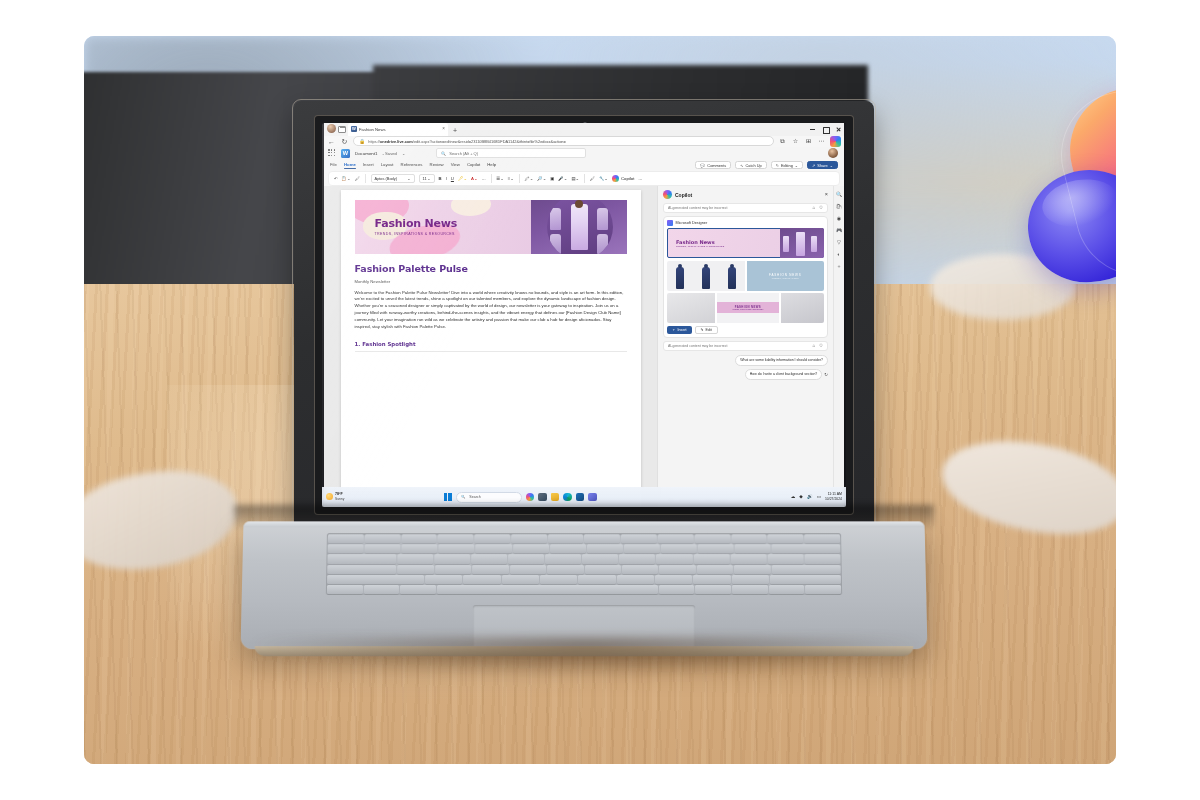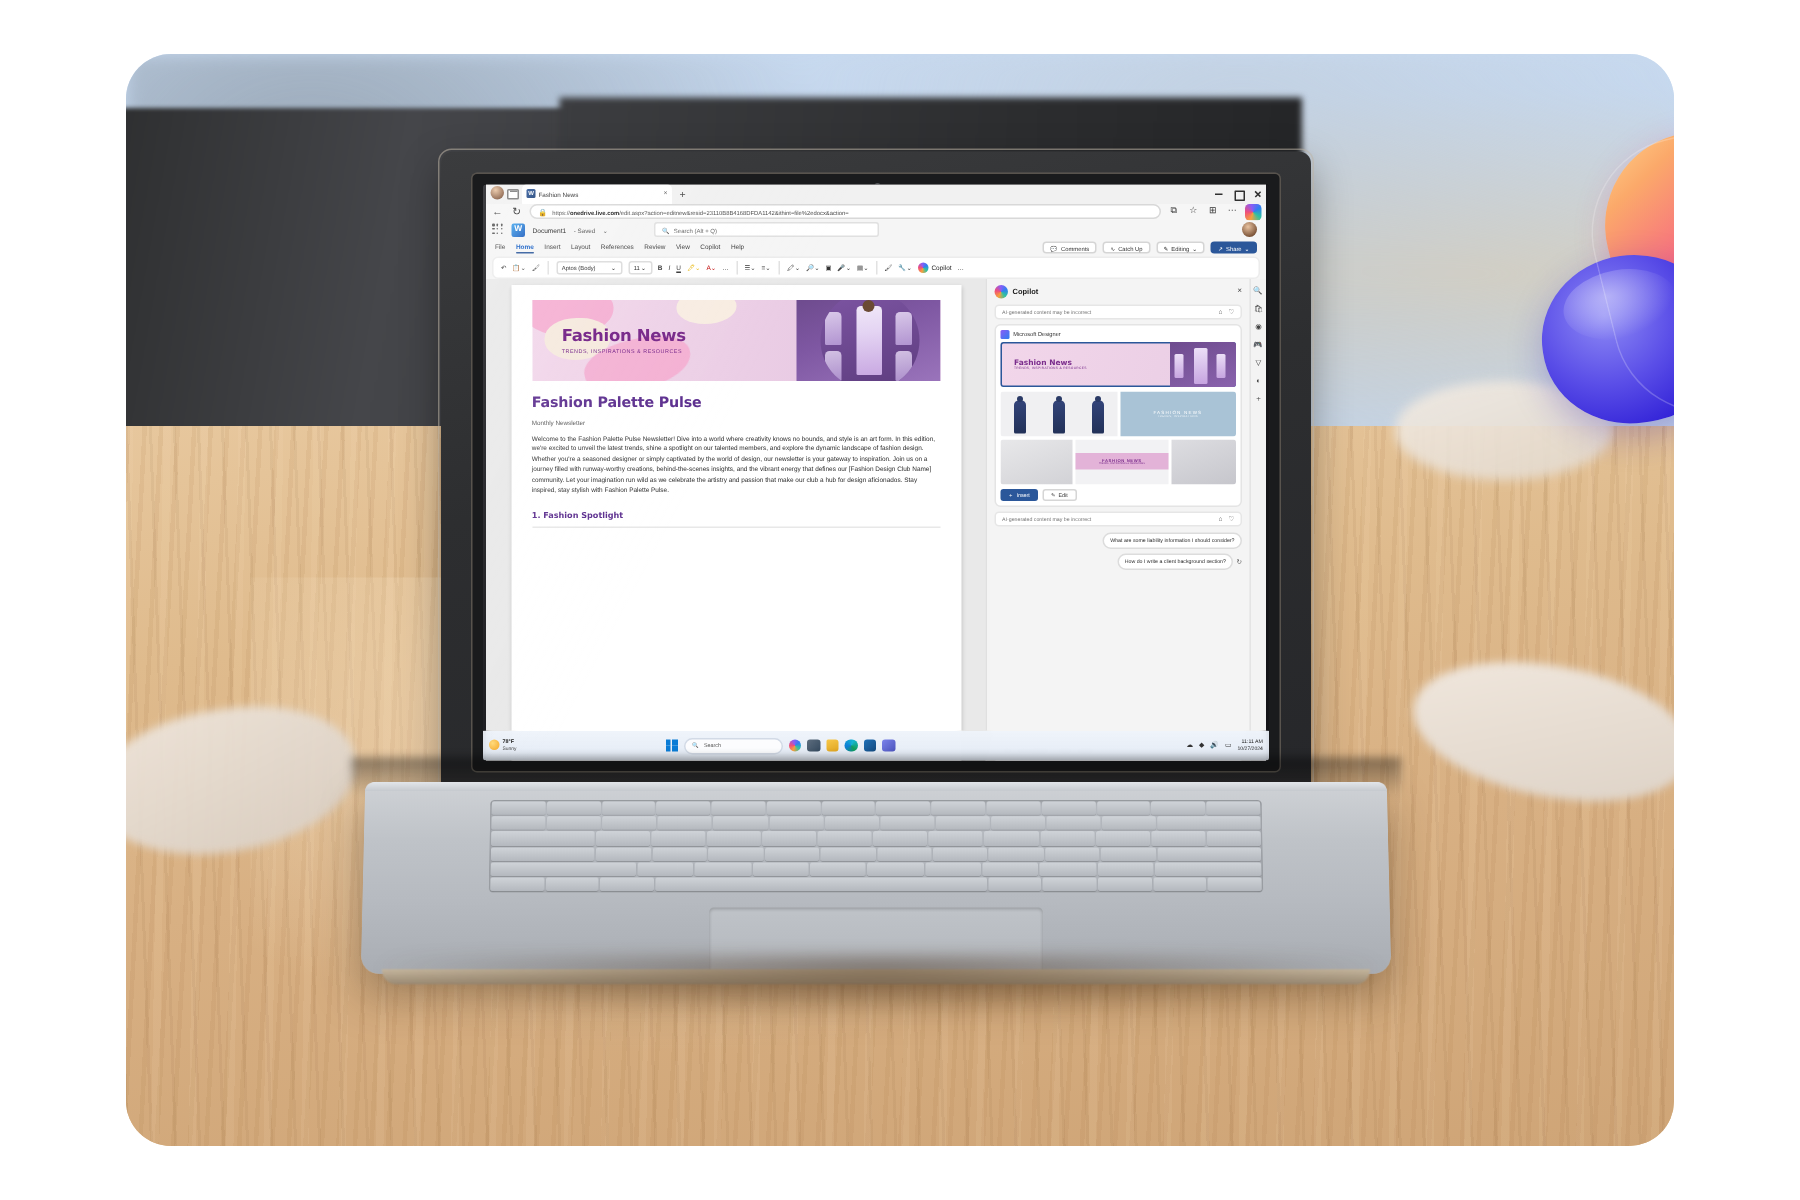--- a/index.html
+++ b/index.html
@@ -10,21 +10,21 @@
     position:relative;
   }
 
   
   #scene {
     position:absolute; left:0; top:0; width:1200px; height:800px;
     background:#ffffff;
   }
   #photo {
     position:absolute; left:84px; top:36px; width:1032px; height:728px;
-    border-radius:30px; overflow:hidden;
+    border-radius:10px; overflow:hidden;
     background:
       linear-gradient(180deg,#ccdcf0 0%,#c3d6ee 22%,#c8d9ee 34%, rgba(0,0,0,0) 34.5%),
       linear-gradient(180deg,#e8c79a 0%,#dcb681 100%);
   }
   
   .wall {
     position:absolute; left:0; top:0; width:100%; height:40%;
     background:linear-gradient(180deg,#c8daf0 0%,#bed3ec 60%,#c6d7ec 100%);
   }
   .blurbg {

